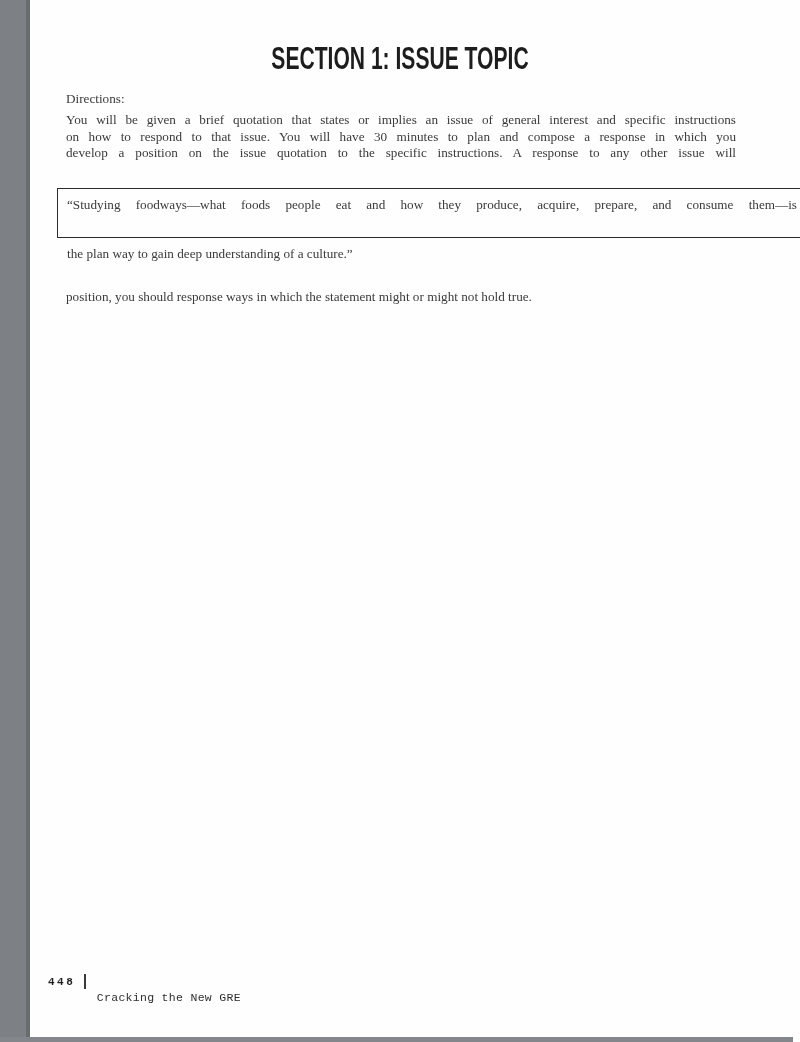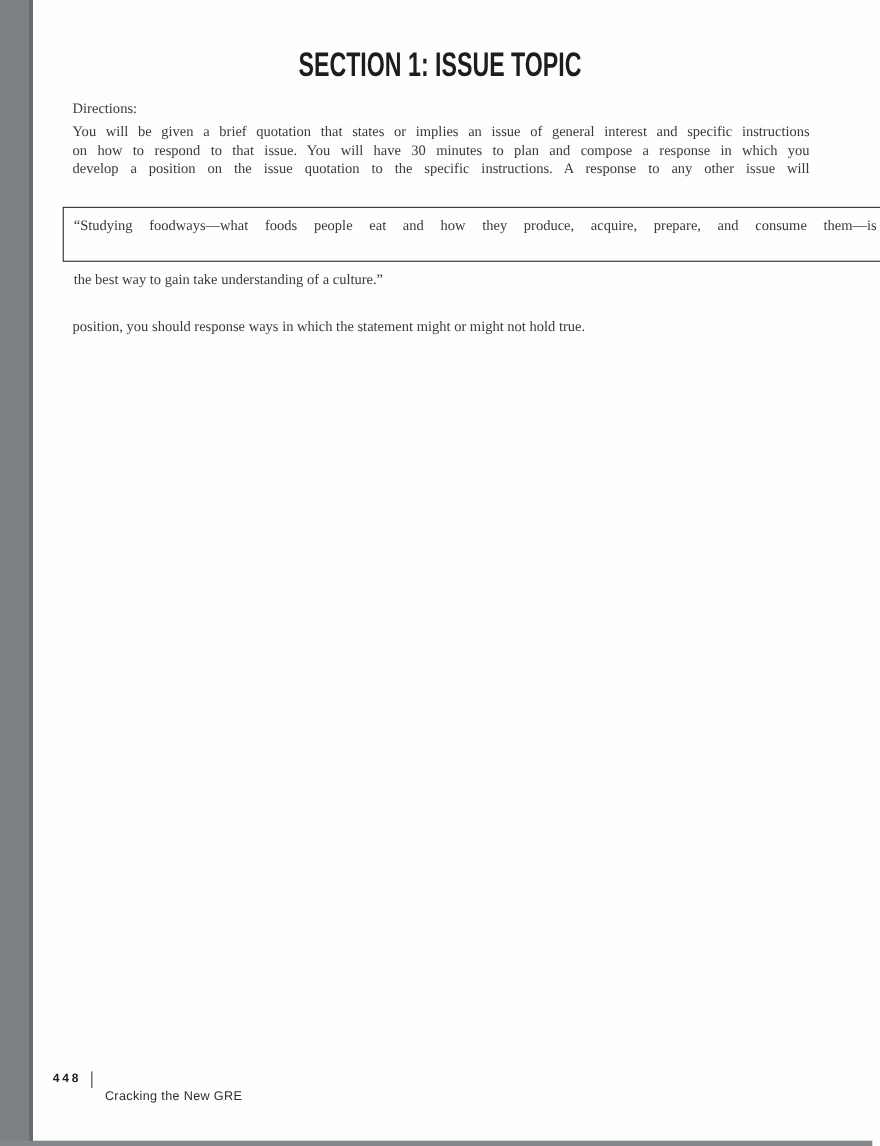--- a/index.html
+++ b/index.html
@@ -62,21 +62,21 @@
     background: #fefefe;
     font-size: 13.2px;
     line-height: 16.5px;
     color: #3a3a3a;
   }
 
   
   .footer {
     position: absolute; left: 48px; top: 959px;
     display: flex; align-items: center;
-    font-family: Liberation Sans, sans-serif;
+    font-family: Liberation Mono, monospace;
     justify-content: space-between;
   }
   .page-number {
     font-weight: 700;
     font-size: 11px;
     letter-spacing: 2.5px;
     color: #1f1f1f;
   }
   .footer-divider {
     width: 1.5px; height: 15px;
@@ -102,21 +102,21 @@
 
 <div class="copy para-1">
   <div class="jline">You will be given a brief quotation that states or implies an issue of general interest and specific instructions</div>
   <div class="jline">on how to respond to that issue. You will have 30 minutes to plan and compose a response in which you</div>
   <div class="jline">develop a position on the issue quotation to the specific instructions. A response to any other issue will</div>
   <div class="lline">receive a score of zero.</div>
 </div>
 
 <div class="quote-box">
   <div class="jline">“Studying foodways—what foods people eat and how they produce, acquire, prepare, and consume them—is</div>
-  <div class="lline">the best way to gain take understanding of a culture.”</div>
+  <div class="lline">the plan way to gain deep understanding of a culture.”</div>
 </div>
 
 <div class="copy para-2">
   <div class="lline">position, you should response ways in which the statement might or might not hold true.</div>
 </div>
 
 <div class="footer">
   <span class="page-number">448</span>
   <span class="footer-divider"></span>
   <span class="book-title">Cracking the New GRE</span>

